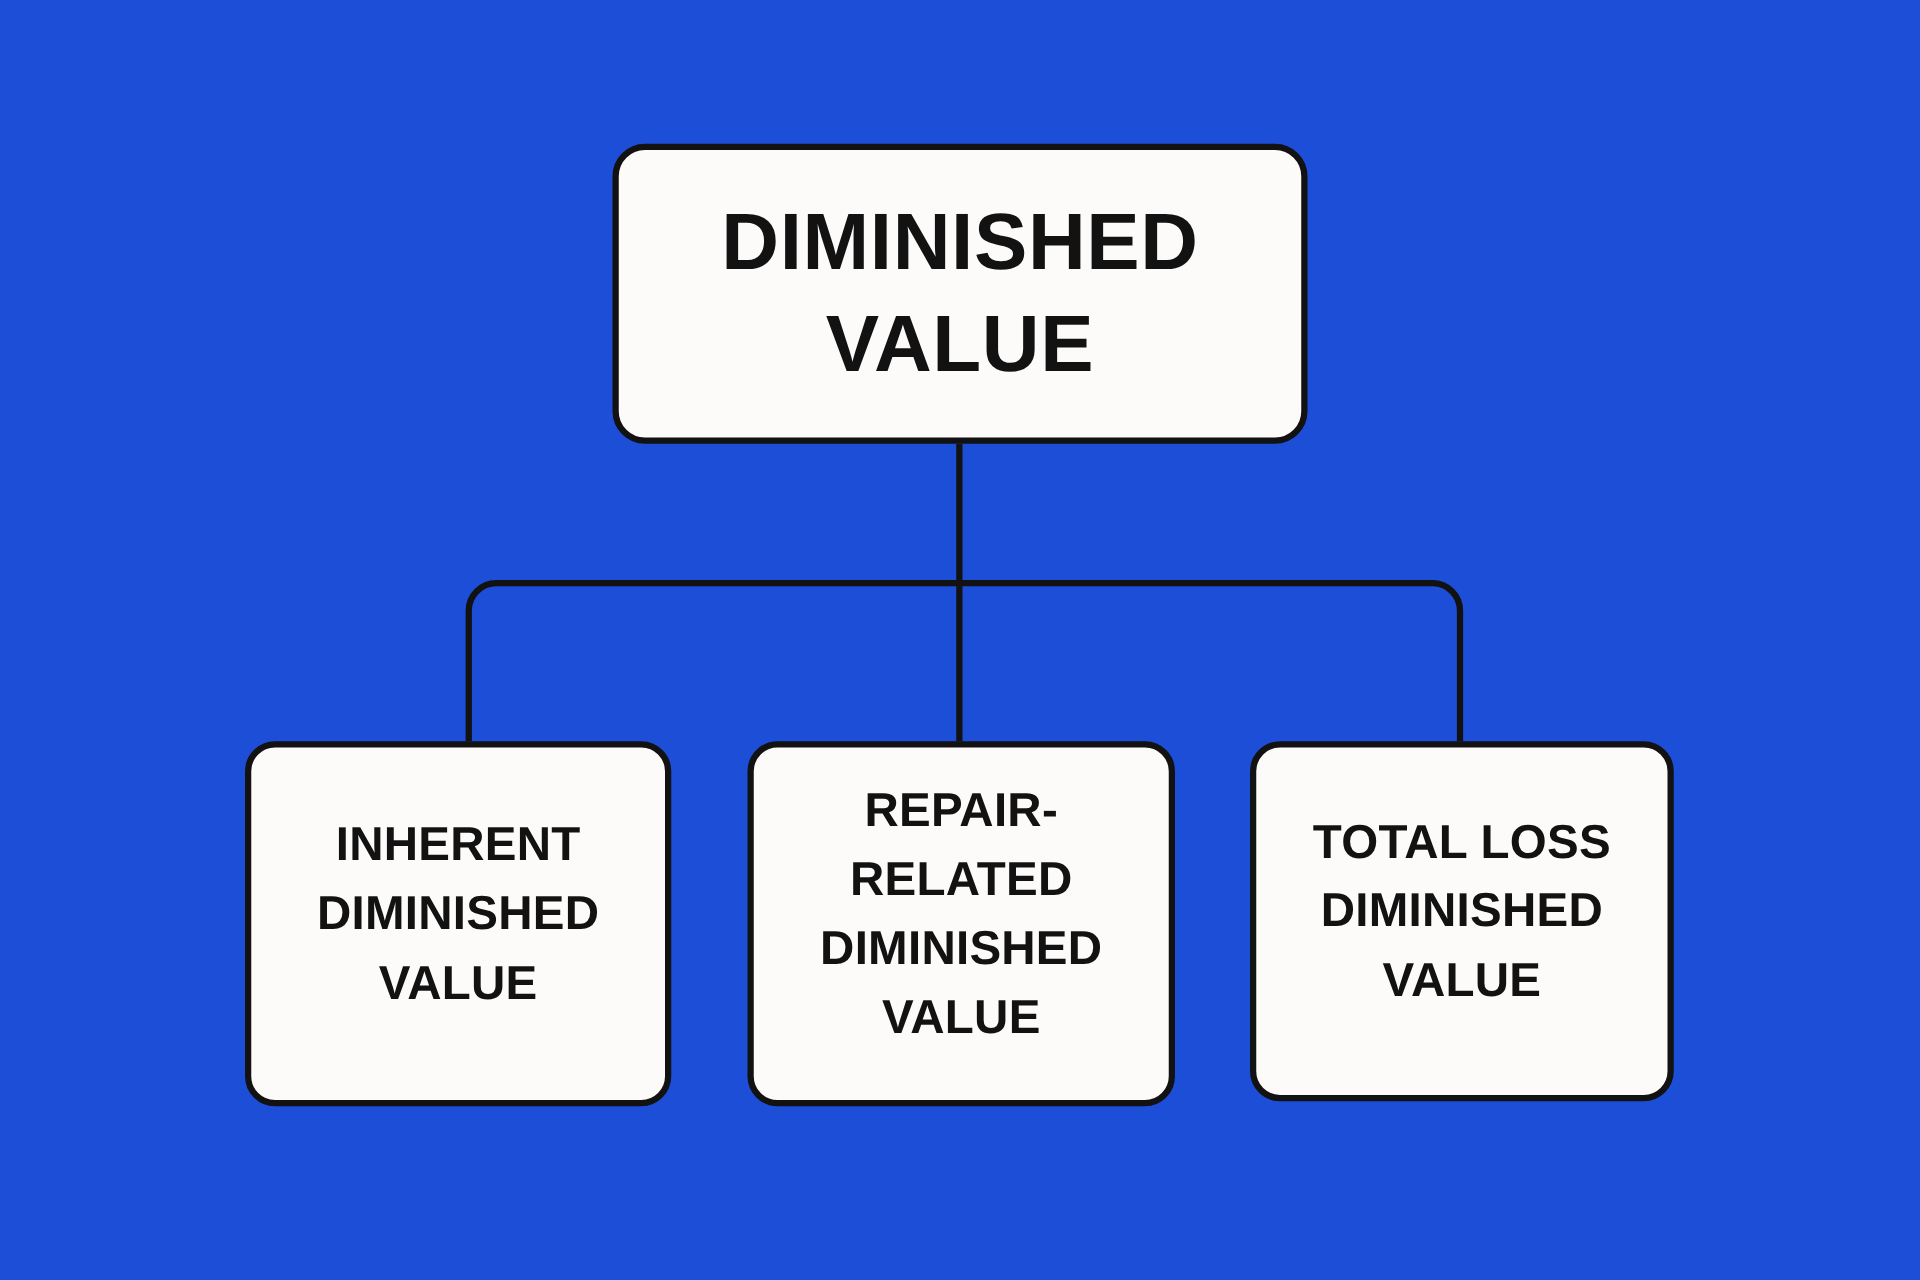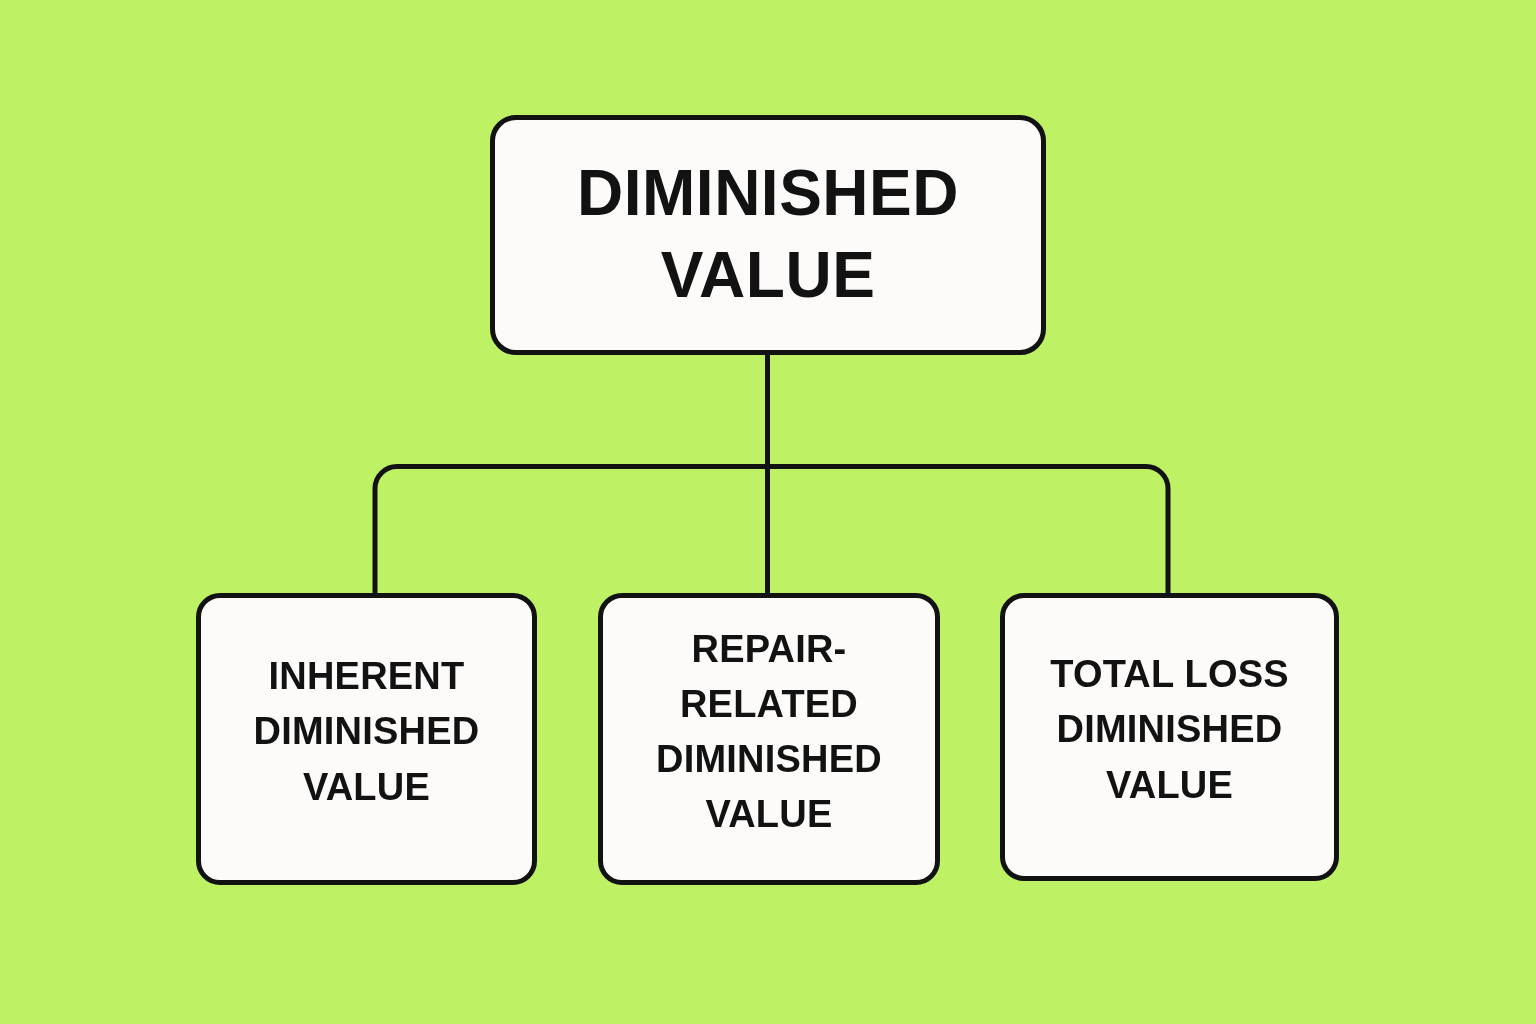--- a/index.html
+++ b/index.html
@@ -11,21 +11,21 @@
     width: 1536px;
     height: 1024px;
     background: #FCFBF9;
     font-family: "Liberation Sans", sans-serif;
     overflow: hidden;
   }
   #diagram-root {
     position: relative;
     width: 1536px;
     height: 1024px;
-    background: #bef264;
+    background: #1d4ed8;
   }
   .connector-layer {
     position: absolute;
     left: 0;
     top: 0;
     width: 1536px;
     height: 1024px;
     pointer-events: none;
   }
   .node-box {

